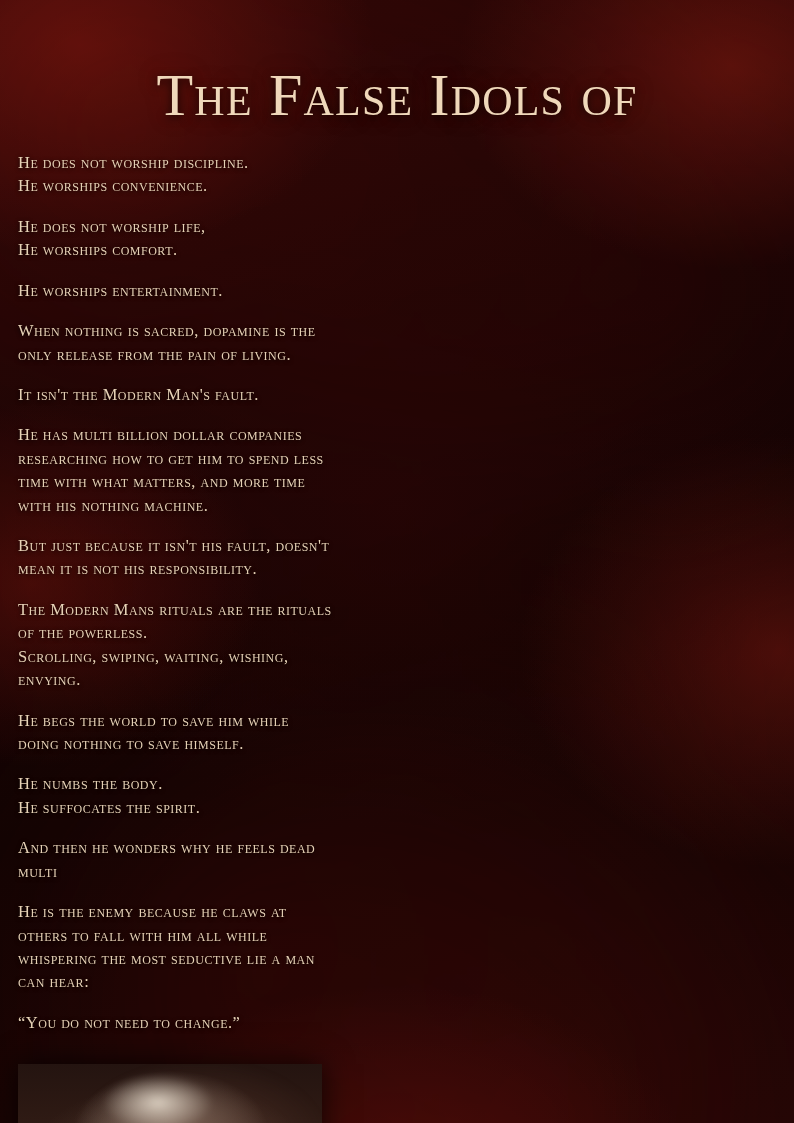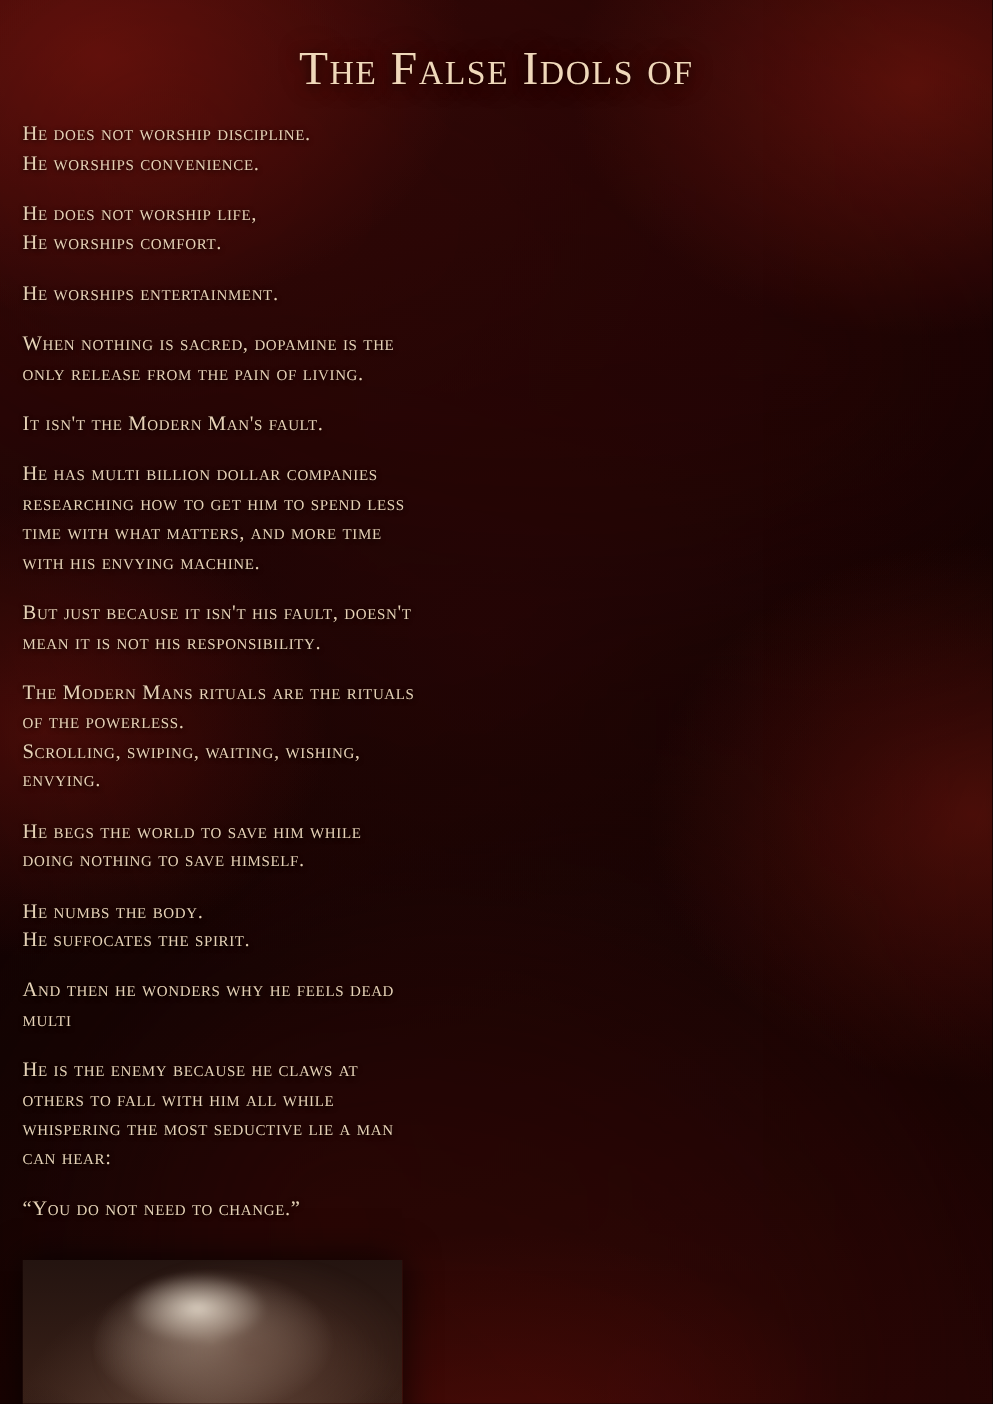--- a/index.html
+++ b/index.html
@@ -47,25 +47,26 @@
     position: absolute;
     inset: 0;
     z-index: 2;
   }
 
   
   .title {
     text-align: center;
     padding-top: 28px;
     color: #efd8ba;
-    font-size: 38px;
+    font-size: 60px;
     line-height: 1.45;
     letter-spacing: 1.2px;
     font-variant: small-caps;
     text-shadow: 0 2px 10px rgba(0,0,0,0.8), 0 0 22px rgba(120,30,12,0.35);
+    margin-top: 24px;
   }
   .title-line { display: block; }
 
   
   .body-wrap {
     display: flex;
     align-items: flex-start;
     padding: 12px 20px 0 18px;
     gap: 10px;
     flex-direction: column;
@@ -282,21 +283,21 @@
         </p>
 
         <p class="para">
           <span class="ln">It isn't the Modern Man's fault.</span>
         </p>
 
         <p class="para">
           <span class="ln">He has multi billion dollar companies</span>
           <span class="ln">researching how to get him to spend less</span>
           <span class="ln">time with what matters, and more time</span>
-          <span class="ln">with his envying machine.</span>
+          <span class="ln">with his nothing machine.</span>
         </p>
 
         <p class="para">
           <span class="ln">But just because it isn't his fault, doesn't</span>
           <span class="ln">mean it is not his responsibility.</span>
         </p>
 
         <p class="para">
           <span class="ln">The Modern Mans rituals are the rituals</span>
           <span class="ln">of the powerless.</span>

